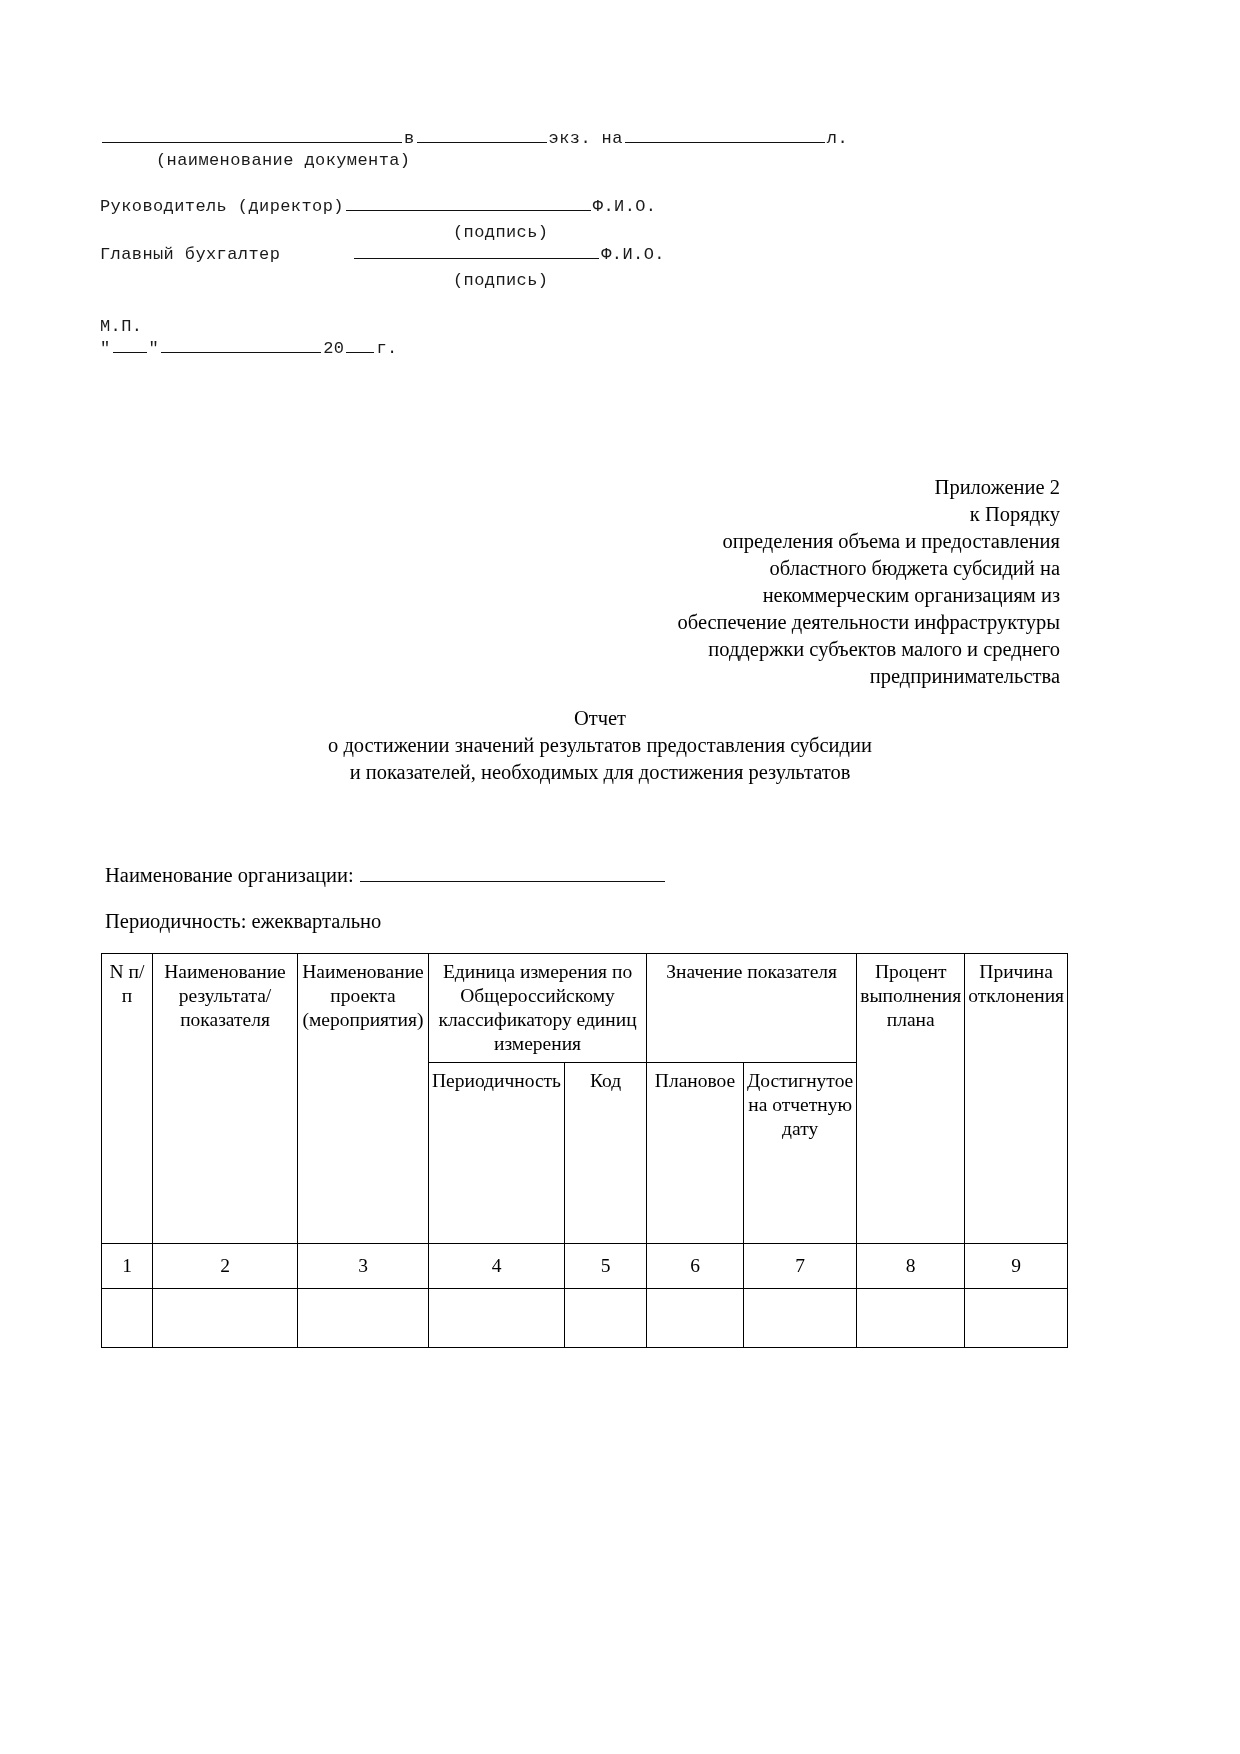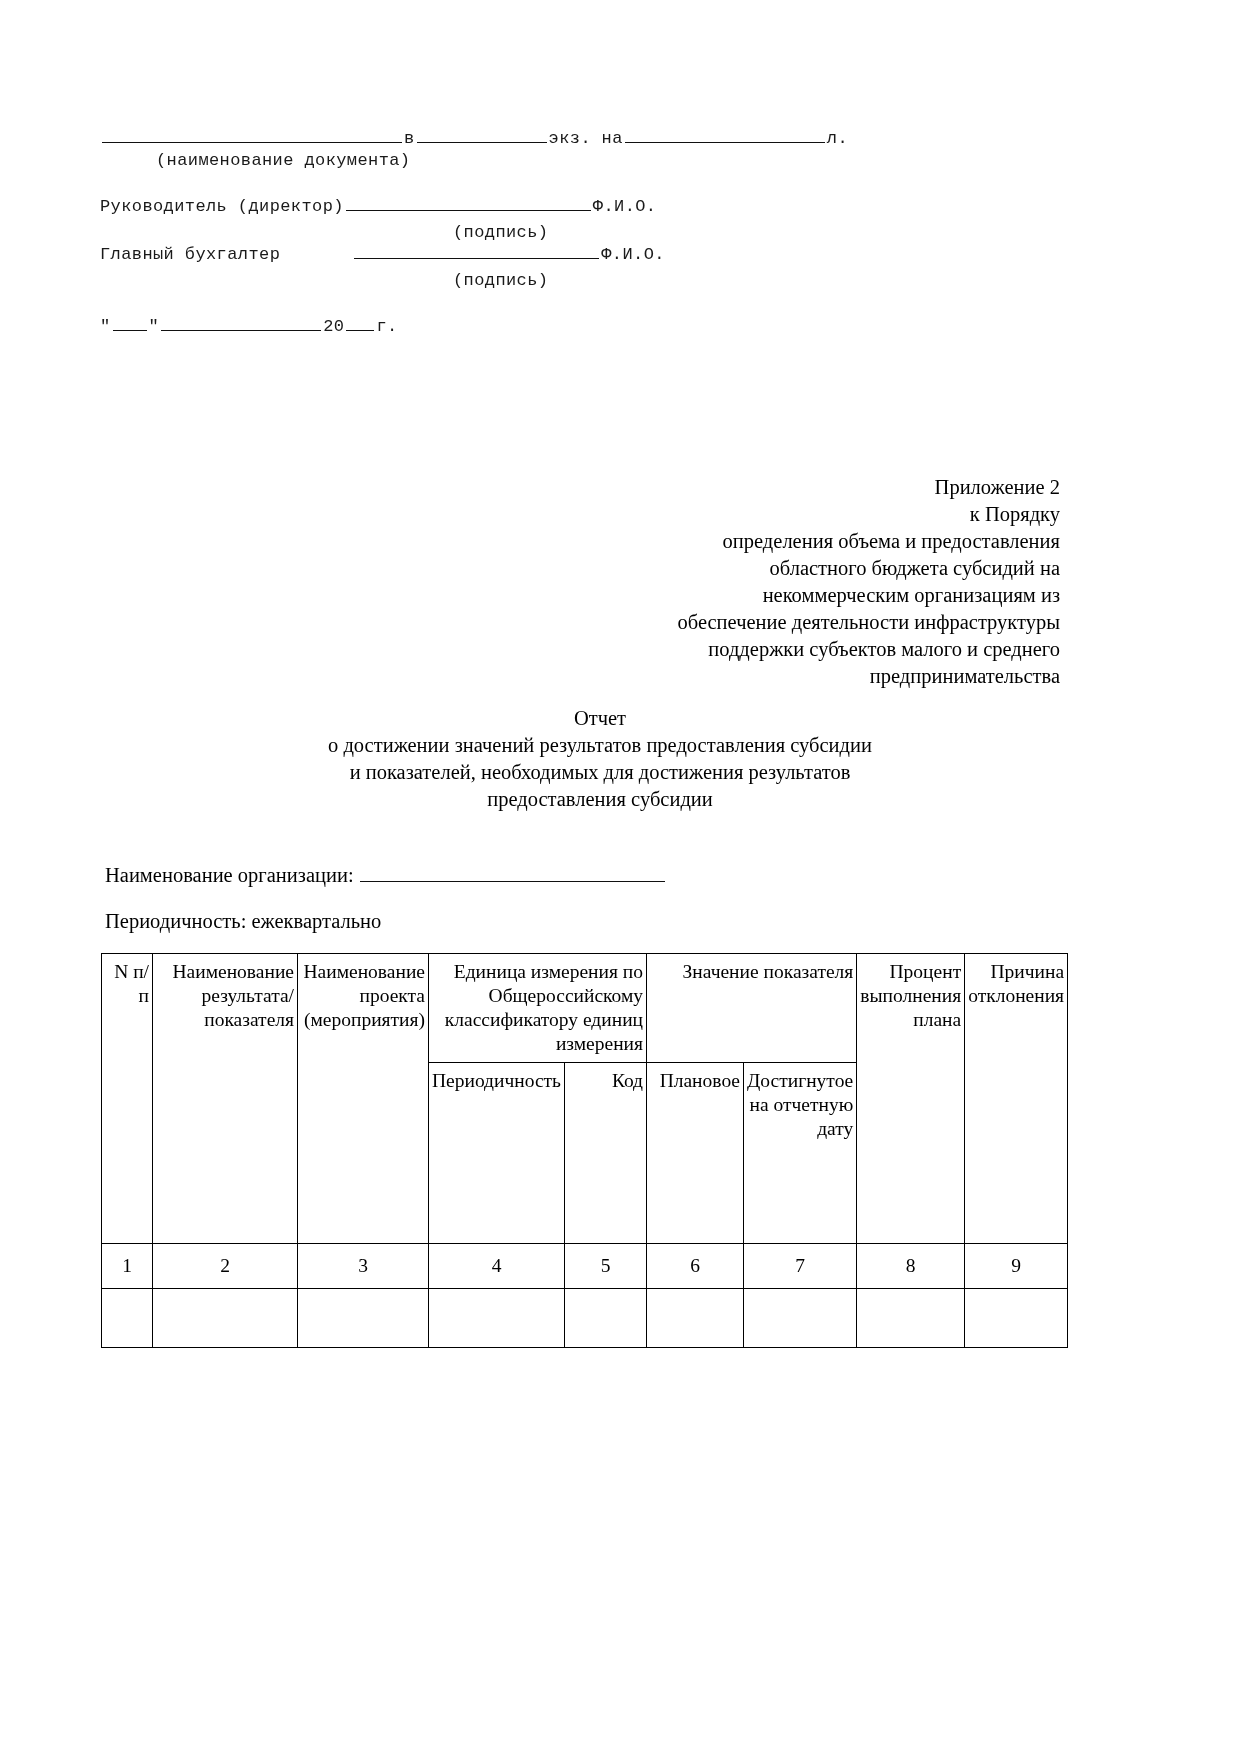--- a/index.html
+++ b/index.html
@@ -126,21 +126,21 @@
     line-height: 24px;
     table-layout: fixed;
   }
   .report-table td, .report-table th {
     border: 1.6px solid #000;
     text-align: center;
     vertical-align: top;
     padding: 6px 3px 6px 3px;
     font-weight: normal;
   }
-  .report-table th { vertical-align: top; text-align: right; }
+  .report-table th { vertical-align: top; }
   .c1 { width: 44px; }
   .c2 { width: 138px; }
   .c3 { width: 124px; }
   .c4 { width: 110px; }
   .c5 { width: 75px; }
   .c6 { width: 90px; }
   .c7 { width: 88px; }
   .c8 { width: 77px; }
   .c9 { width: 77px; }
   .row-nums td { height: 36px; vertical-align: middle; padding: 4px 3px; }
@@ -164,41 +164,41 @@
     <span class="mono-line tall"><span>Руководитель (директор)</span><span class="ul ul-w245"></span><span>Ф.И.О.</span></span>
 
     <span class="mono-line" style="padding-left:353px;">(подпись)</span>
 
     <span class="mono-line tall"><span>Главный бухгалтер</span><span class="ul ul-w245" style="margin-left:74px;"></span><span>Ф.И.О.</span></span>
 
     <span class="mono-line" style="padding-left:353px;">(подпись)</span>
 
     <span class="mono-line gap-md"></span>
 
+    <span class="mono-line">М.П.</span>
 
     <span class="mono-line"><span>"</span><span class="ul" style="width:34px;"></span><span>"</span><span class="ul ul-w160"></span><span>20</span><span class="ul" style="width:28px;"></span><span>г.</span></span>
 
   </div>
 
   <div class="appendix">
     <div>Приложение 2</div>
     <div>к Порядку</div>
     <div>определения объема и предоставления</div>
     <div>областного бюджета субсидий на</div>
     <div>некоммерческим организациям из</div>
     <div>обеспечение деятельности инфраструктуры</div>
     <div>поддержки субъектов малого и среднего</div>
     <div>предпринимательства</div>
   </div>
 
   <div class="doc-title">
     <div>Отчет</div>
     <div>о достижении значений результатов предоставления субсидии</div>
     <div>и показателей, необходимых для достижения результатов</div>
-    <div>предоставления субсидии</div>
   </div>
 
   <div class="field" id="org-field">
     <span>Наименование организации:</span><span class="ul-org"></span>
   </div>
 
   <div class="field" id="period-field">
     <span>Периодичность:</span>
     <span>ежеквартально</span>
   </div>

